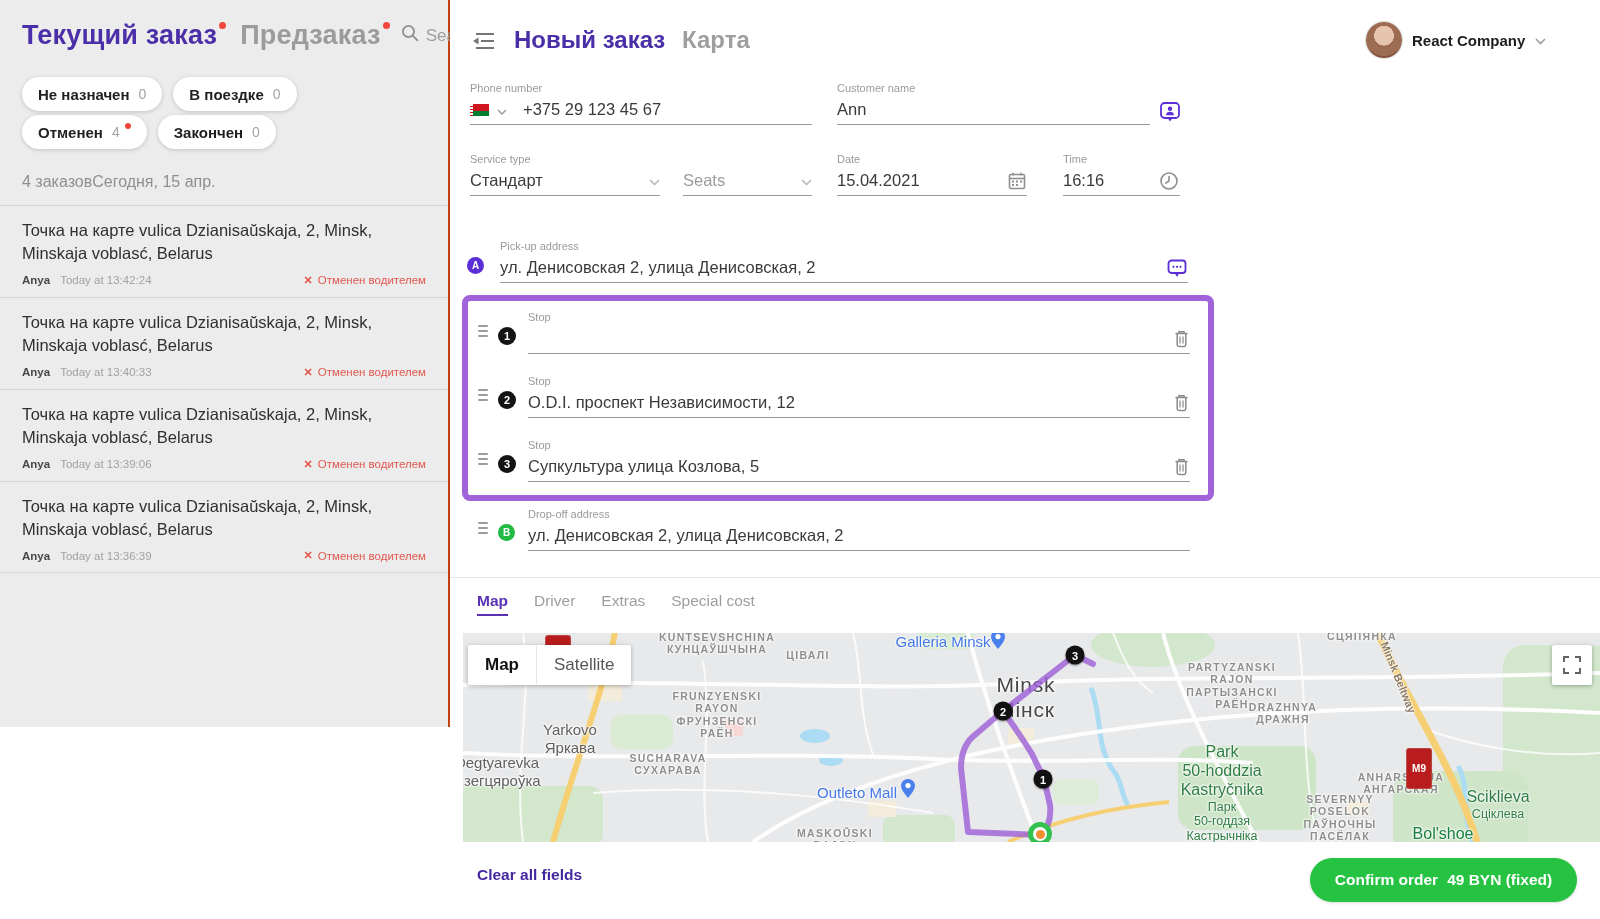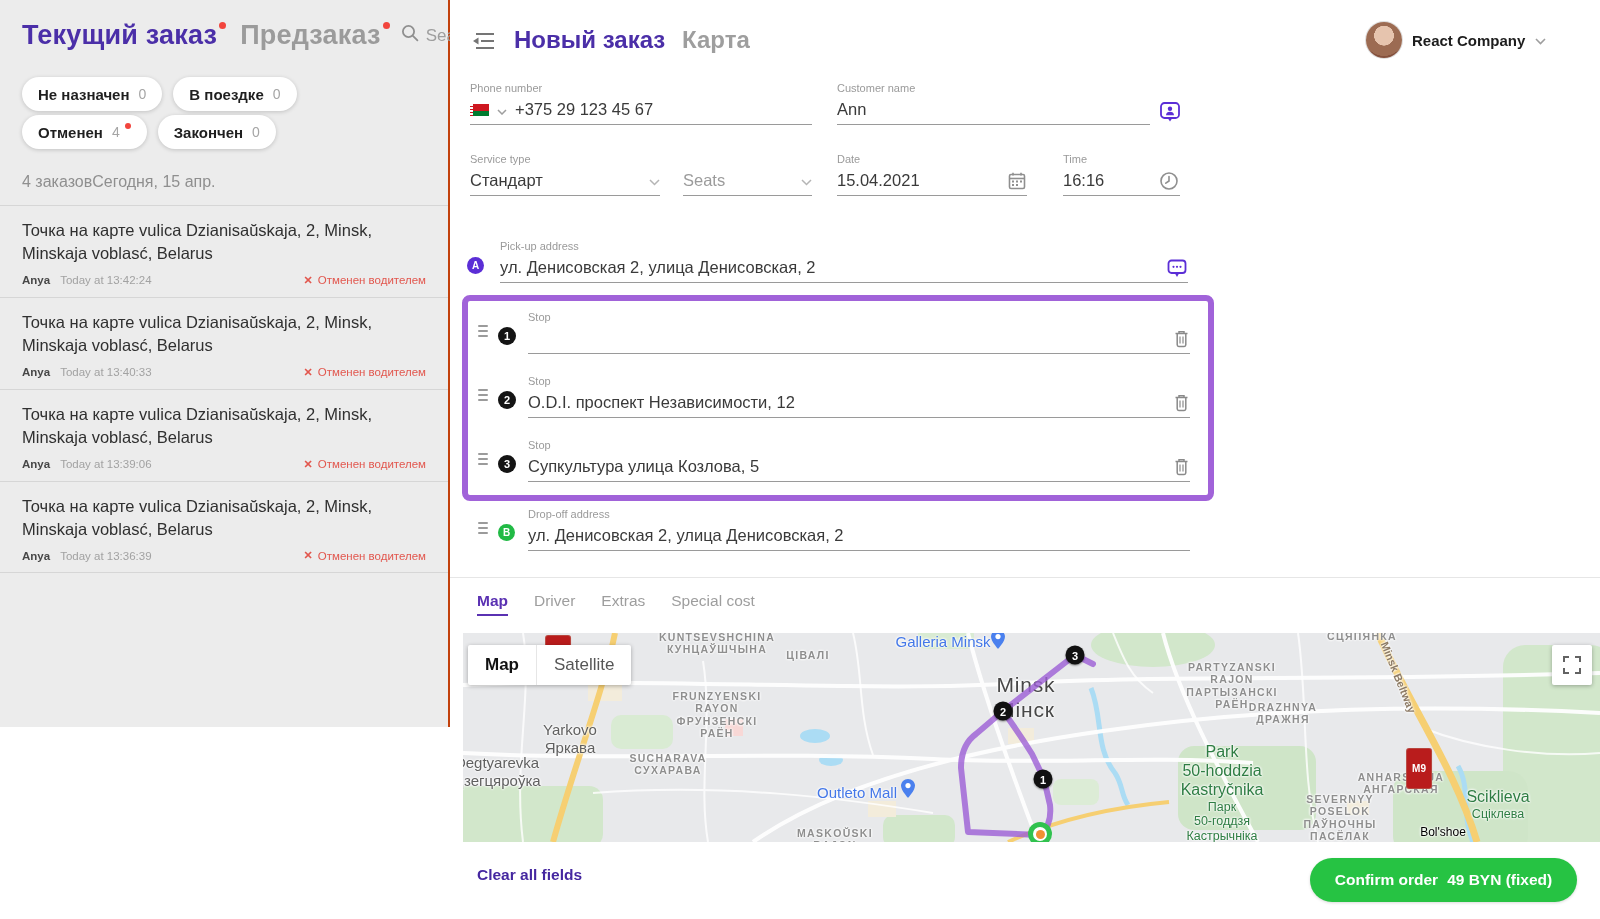--- a/index.html
+++ b/index.html
@@ -199,21 +199,21 @@
           </svg></span>
     </div>
 
     <div class="field" style="left:20px;top:82px;width:342px">
       <div class="fld-label">Phone number</div>
       <div class="fld-row">
         <span class="flag"></span>
         <span><svg width="10" height="6" viewBox="0 0 10 6">
               <path d="M1 1 L5 5 L9 1" fill="none" stroke="#9e9e9e" stroke-width="1.5"></path>
             </svg></span>
-        <span style="">+375 29 123 45 67</span>
+        <span style="margin-left:8px">+375 29 123 45 67</span>
       </div>
     </div>
     <div class="field" style="left:387px;top:82px;width:313px">
       <div class="fld-label">Customer name</div>
       <div class="fld-row">
           <span>Ann</span>
         </div>
     </div>
     <span class="abs icon-btn" style="left:708px;top:100px"><svg width="24" height="24" viewBox="0 0 24 24">
           <rect x="3" y="3" width="18" height="15" rx="3.5" fill="none" stroke="#5b2ed6" stroke-width="1.8"></rect>
@@ -486,21 +486,21 @@
       <div class="ml ml-dist" style="left:877px;top:160px">
           <div>SEVERNYY</div>
           <div>POSELOK</div>
           <div>ПАЎНОЧНЫ</div>
           <div>ПАСЁЛАК</div>
         </div>
       <div class="ml ml-green" style="left:1035px;top:155px">
           <div>Sciklieva</div>
           <div class="ml-green-sub">Сціклева</div>
         </div>
-      <div class="ml ml-town" style="left:980px;top:192px;font-size:12px;color:#000000">Bol'shoe</div>
+      <div class="ml ml-town" style="left:980px;top:192px;font-size:16px;color:#15803d">Bol'shoe</div>
       <span class="badge-road" style="left:95px;top:3px">M6</span>
       <span class="badge-road" style="left:956px;top:116px">M9</span>
 
       <svg class="layer" width="1137" height="209" viewBox="0 0 1137 209" style="z-index:5">
         <g fill="none" stroke="#9d5fd6" stroke-width="6" stroke-linecap="round" stroke-linejoin="round" opacity=".8">
           <path d="M577 202 L505 199 L498 135 Q498 112 513 101 L540 78 L612 22 L630 31"></path>
           <path d="M540 78 Q556 100 569 121 L581 146 L587 172 Q589 192 578 200"></path>
         </g>
       </svg>
 

